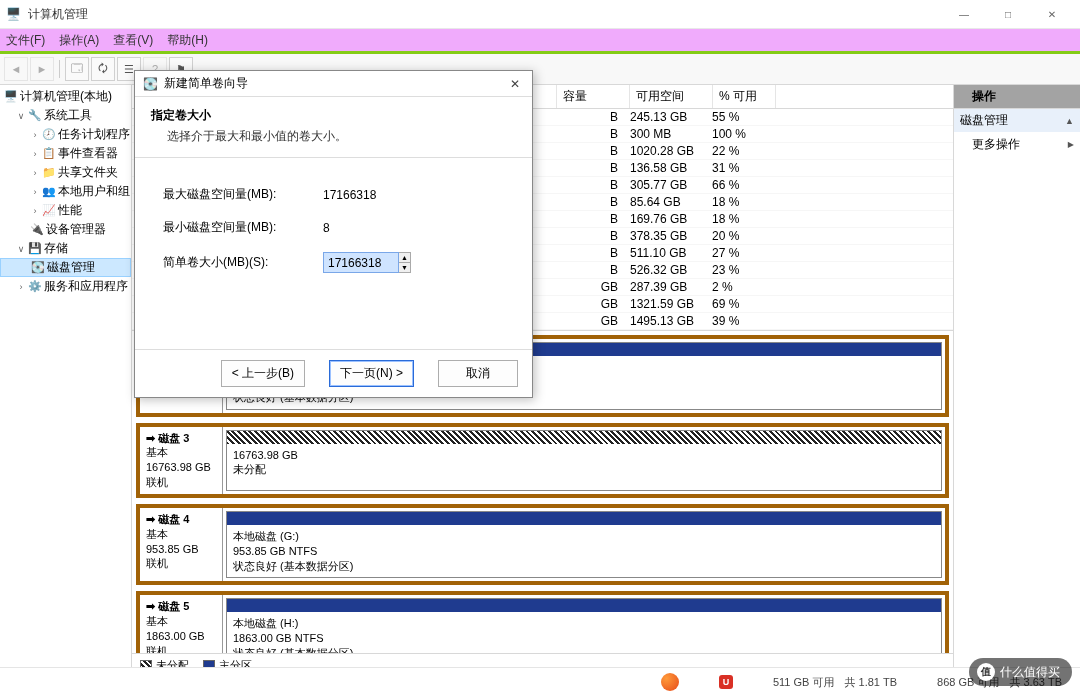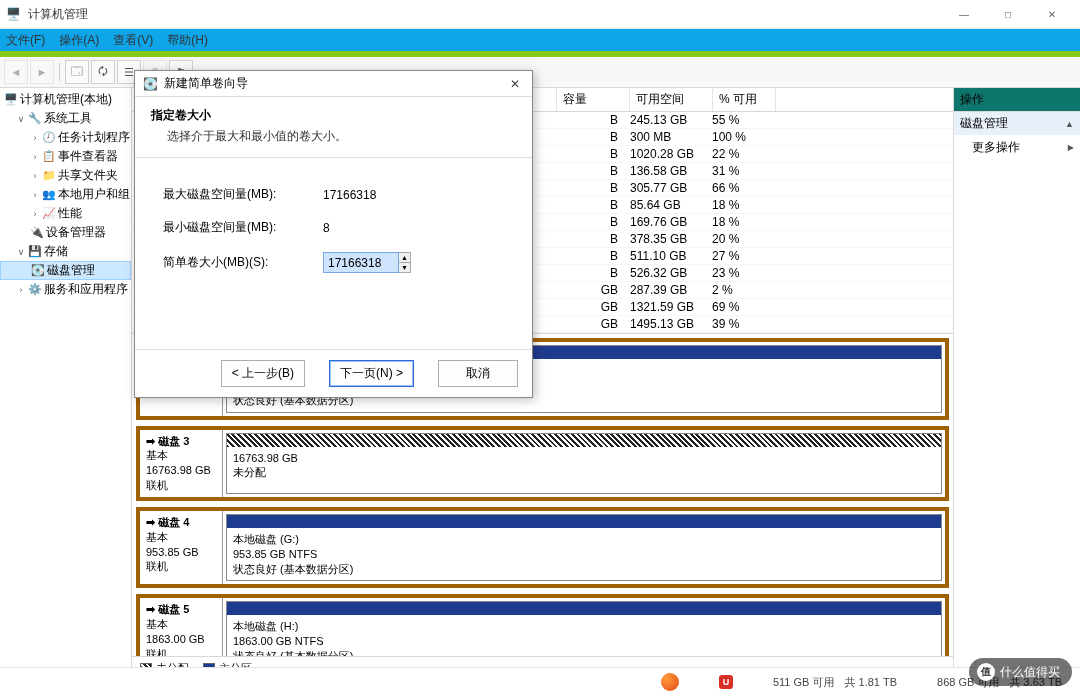--- a/index.html
+++ b/index.html
@@ -2,21 +2,21 @@
 <html><head>
 <meta charset="utf-8">
 <style>
 html,body{margin:0;padding:0;font-family:"Microsoft YaHei","Segoe UI",Tahoma,sans-serif;font-size:12px;background:#f0f0f0;color:#000;overflow:hidden;-webkit-font-smoothing:antialiased}
 .viewport{width:1080px;height:696px;position:relative;background:#fff;overflow:hidden}
 .titlebar{height:28px;background:#fff;display:flex;align-items:center;padding:0 6px;border-bottom:1px solid #e8e8e8}
 .titlebar .appicon{width:16px;height:16px;margin-right:6px;display:inline-flex;align-items:center;justify-content:center}
 .titlebar .title{flex:1;color:#333}
 .winbtns{display:flex;gap:0}
 .winbtns .btn{width:44px;height:26px;display:flex;align-items:center;justify-content:center;color:#666;font-size:10px}
-.menubar{height:22px;background:#0ea5e9;display:flex;align-items:center;padding:0 6px;border-bottom:6px solid #84cc16}
+.menubar{height:22px;background:#f0abfc;display:flex;align-items:center;padding:0 6px;border-bottom:3px solid #84cc16}
 .menubar span{margin-right:14px;color:#333}
 .toolbar{height:26px;background:#f8f8f8;display:flex;align-items:center;padding:2px 4px;border-bottom:1px solid #d8d8d8;gap:2px}
 .tbtn{width:22px;height:22px;border:1px solid #d0d0d0;background:#fafafa;display:flex;align-items:center;justify-content:center;font-size:11px;color:#555}
 .tbtn.disabled{opacity:.45}
 .tsep{width:1px;height:18px;background:#ccc;margin:0 3px}
 .body3col{display:flex;height:calc(100% - 28px - 22px - 26px - 28px)}
 .leftpane{width:131px;border-right:1px solid #d8d8d8;background:#fff;overflow:hidden;padding-top:2px}
 .tree .node{white-space:nowrap;padding:1px 0 1px 4px;display:flex;align-items:center;gap:2px}
 .tree .i1{padding-left:16px}.tree .i2{padding-left:30px}
 .tree .sel{background:#cce8ff;border:1px solid #99d1ff;padding-top:0;padding-bottom:0}
@@ -36,21 +36,21 @@
 .diskright{flex:1;padding:3px;display:flex;gap:3px}
 .partbox{flex:1;border:1px solid #888;display:flex;flex-direction:column}
 .header-stripe{height:13px}
 .stripe-blue{background:#1f3b8f}
 .stripe-hatch{background:repeating-linear-gradient(45deg,#222,#222 2px,#fff 2px,#fff 4px)}
 .partbody{padding:4px 6px;font-size:11px;line-height:1.35}
 .partbody .pn{font-weight:normal}
 .legend{display:flex;gap:14px;padding:4px 8px;align-items:center;border-top:1px solid #d8d8d8;font-size:11px}
 .legend .sw{width:10px;height:10px;border:1px solid #666;display:inline-block;margin-right:4px;vertical-align:middle}
 .rightpane{width:126px;border-left:1px solid #d8d8d8;background:#fff}
-.rightpane .hdr{background:#0f766e;padding:3px 6px;border-bottom:1px solid #d8d8d8;font-weight:normal}
+.rightpane .hdr{background:#a3a3a3;padding:3px 18px;border-bottom:1px solid #d8d8d8;font-weight:bold}
 .rightpane .sub{background:#e8f0fa;padding:3px 6px;display:flex;justify-content:space-between;align-items:center}
 .rightpane .sub .ar{font-size:9px;color:#555}
 .rightpane .item{padding:4px 6px 4px 18px;display:flex;justify-content:space-between;align-items:center}
 .rightpane .item .ar{font-size:8px;color:#555}
 
 .overlay{position:absolute;left:134px;top:70px;width:397px;background:#fff;border:1px solid #888;box-shadow:2px 2px 10px rgba(0,0,0,.25);z-index:50}
 .ov-title{display:flex;align-items:center;padding:4px 8px;border-bottom:1px solid #ddd}
 .ov-title .ico{margin-right:6px;color:#3a7bd5;font-size:12px}
 .ov-title .t{flex:1}
 .ov-title .x{width:18px;text-align:center;color:#444;cursor:pointer}

